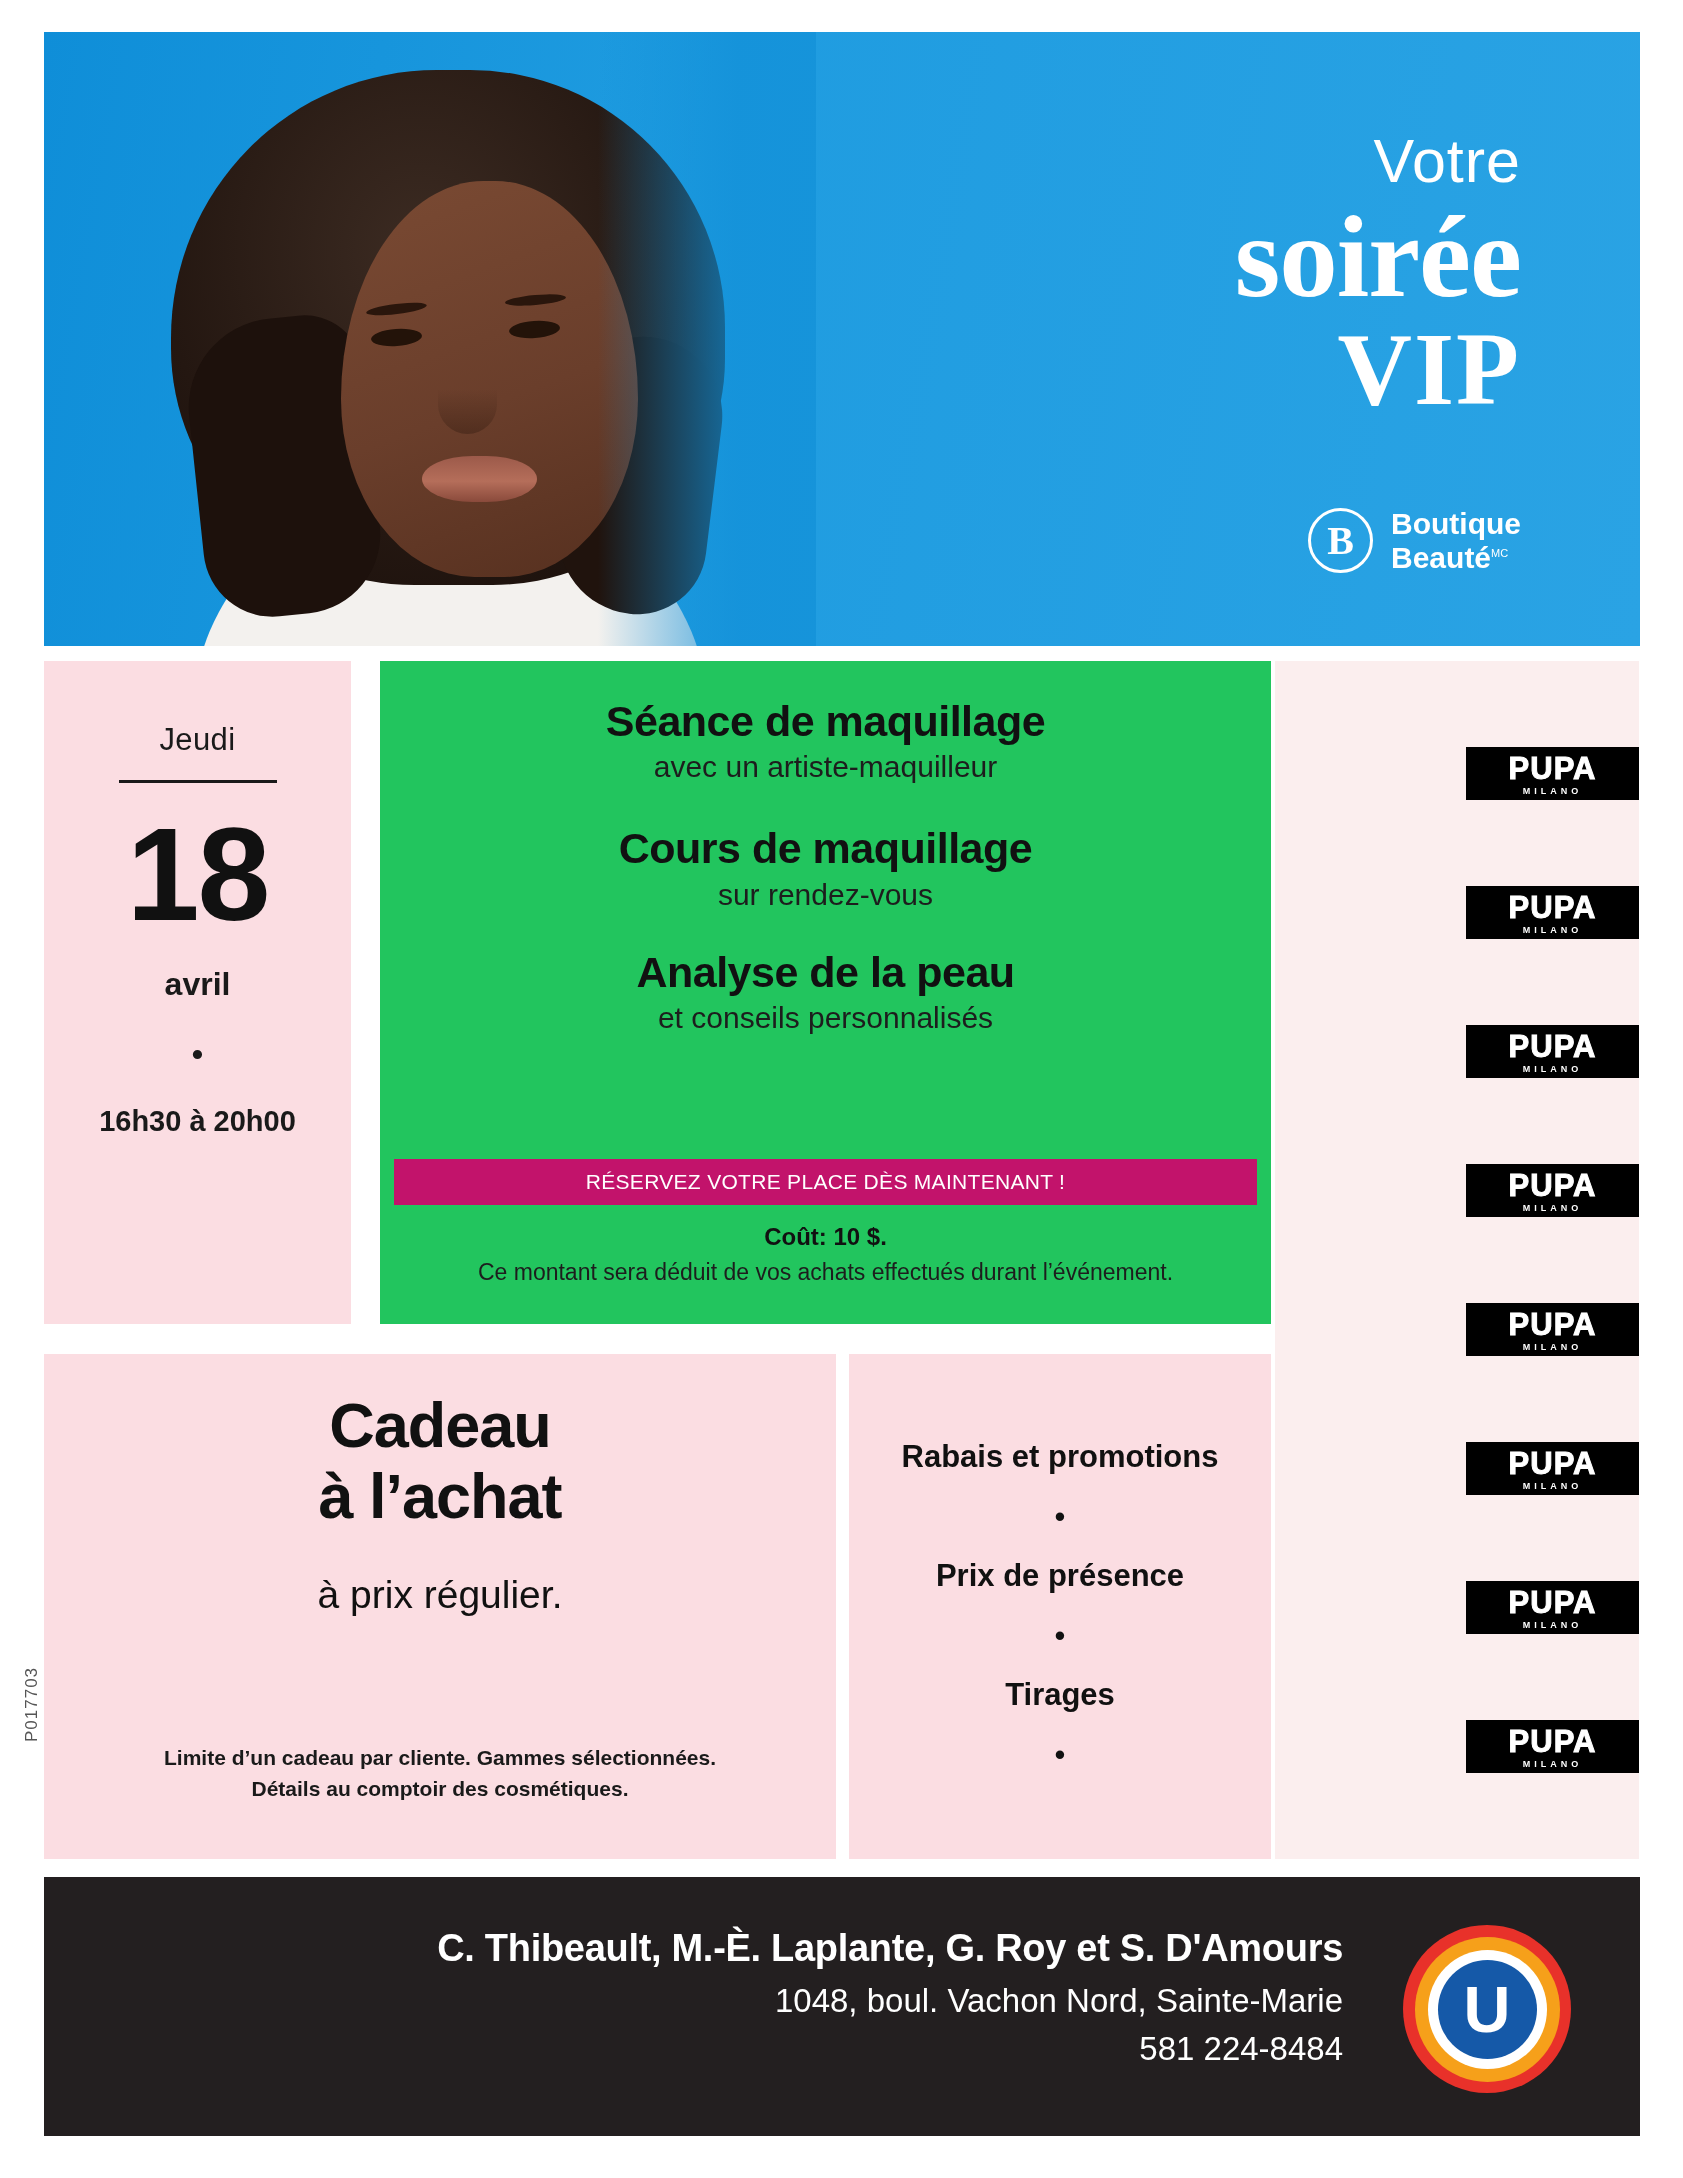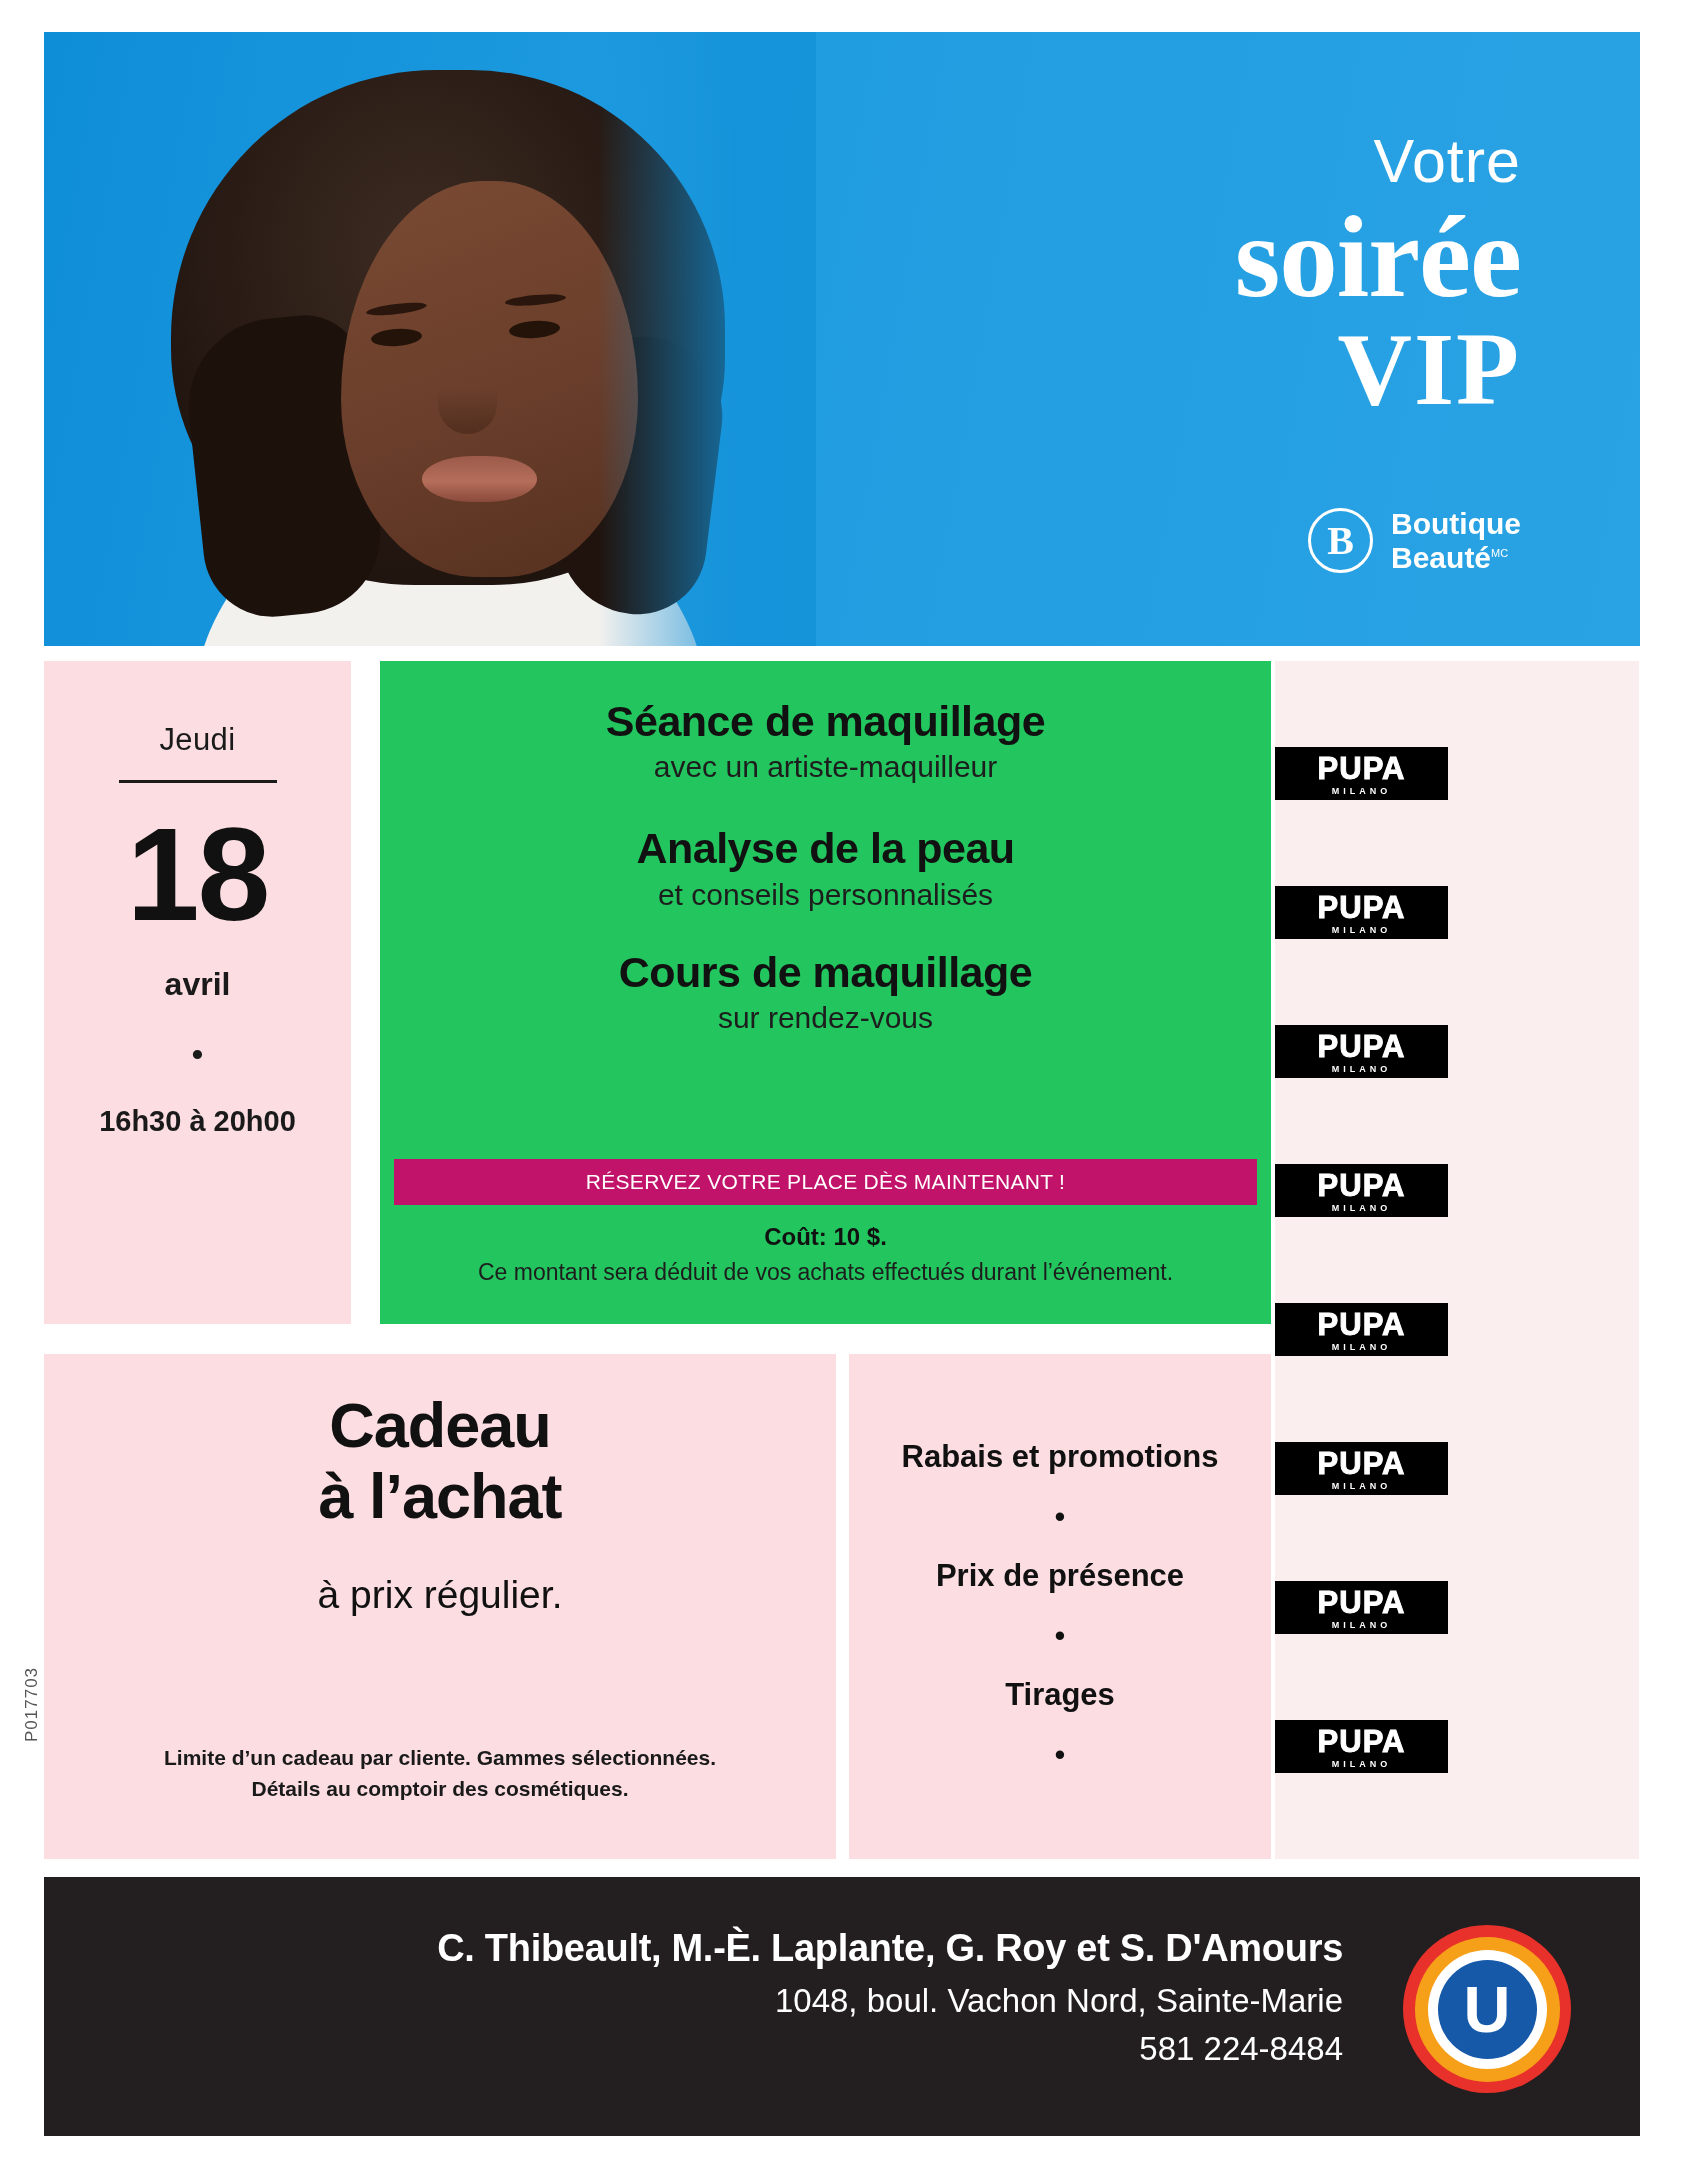--- a/index.html
+++ b/index.html
@@ -363,21 +363,21 @@
   
   .pupa-col {
     position: absolute;
     left: 1275px;
     top: 661px;
     width: 364px;
     height: 1198px;
     background: #fbeeee;
     display: flex;
     flex-direction: column;
-    align-items: flex-start;
+    align-items: flex-end;
     justify-content: space-evenly;
   }
   .pupa-logo {
     width: 173px;
     height: 53px;
     background: #000000;
     position: relative;
     display: flex;
     align-items: center;
     justify-content: center;
@@ -534,26 +534,26 @@
     <div class="dot-sep">•</div>
     <div class="date-time">16h30 à 20h00</div>
   </div>
 
   <div class="services">
     <div class="srv-block">
       <div class="srv-title">Séance de maquillage</div>
       <div class="srv-sub">avec un artiste-maquilleur</div>
     </div>
     <div class="srv-block">
+      <div class="srv-title">Cours de maquillage</div>
+      <div class="srv-sub">sur rendez-vous</div>
+    </div>
+    <div class="srv-block">
       <div class="srv-title">Analyse de la peau</div>
       <div class="srv-sub">et conseils personnalisés</div>
-    </div>
-    <div class="srv-block">
-      <div class="srv-title">Cours de maquillage</div>
-      <div class="srv-sub">sur rendez-vous</div>
     </div>
 
     <div class="reserve-bar">RÉSERVEZ VOTRE PLACE DÈS MAINTENANT !</div>
     <div class="cost">Coût: 10 $.</div>
     <div class="cost-note">Ce montant sera déduit de vos achats effectués durant l’événement.</div>
   </div>
 
   <div class="gift">
     <div class="gift-title">
       <div>Cadeau</div>

